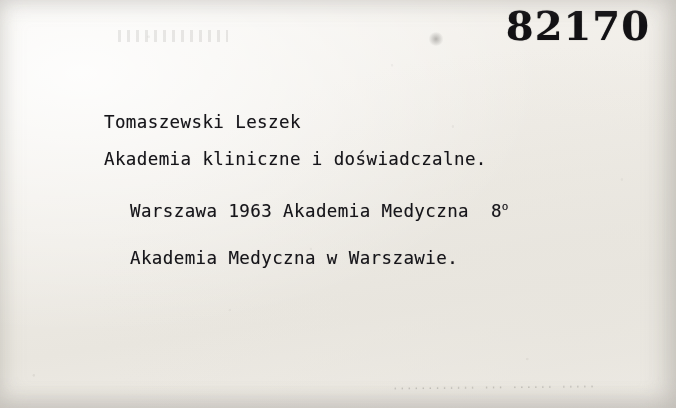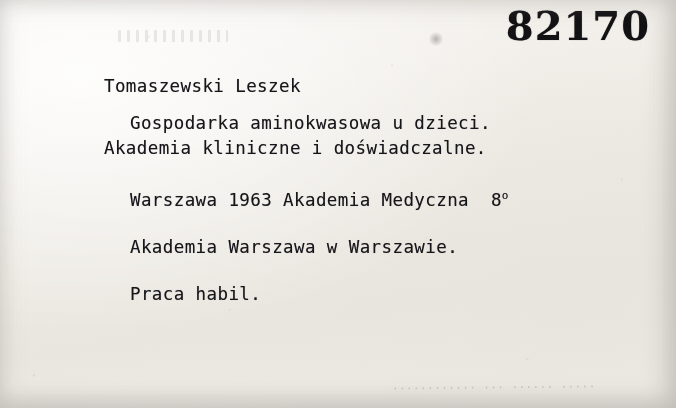--- a/index.html
+++ b/index.html
@@ -96,21 +96,21 @@
     right: 8px;
   }
   .line {
     font-size: 17.5px;
     line-height: 25px;
     letter-spacing: .4px;
     white-space: pre;
     color: #16151a;
     text-shadow: 0 0 .7px rgba(0,0,0,.35);
   }
-  .block { margin-bottom: 0; }
+  .block { margin-bottom: 0; margin-top: 36px; }
   .gap-sm { height: 12px; }
   .gap-md { height: 22px; }
   .indent { padding-left: 26px; }
   .sup {
     font-size: 11px;
     vertical-align: super;
   }
 </style>
 </head>
 <body>
@@ -123,34 +123,32 @@
   <div id="smudge-dot"></div>
 
   <div id="accession">82170</div>
 
   <div id="body-text">
 
     <div class="line block">Tomaszewski Leszek</div>
 
     <div class="gap-sm"></div>
 
-    <div class="line indent">Gospodarka aminokwasowa u dzieci.</div>
     <div class="line">Akademia kliniczne i doświadczalne.</div>
 
     <div class="gap-md"></div>
 
     <div class="line indent"><span>Warszawa 1963 Akademia Medyczna</span><span>  </span><span>8</span><span class="sup">o</span></div>
 
 
     <div class="gap-md"></div>
 
-    <div class="line indent">Akademia Warszawa w Warszawie.</div>
+    <div class="line indent">Akademia Medyczna w Warszawie.</div>
 
     <div class="gap-md"></div>
 
-    <div class="line indent">Praca habil.</div>
 
   </div>
 
   <div id="smudge-bottom">............ ... ...... .....</div>
 
   <div id="edge-shade"></div>
 </div>
 
 </body></html>

